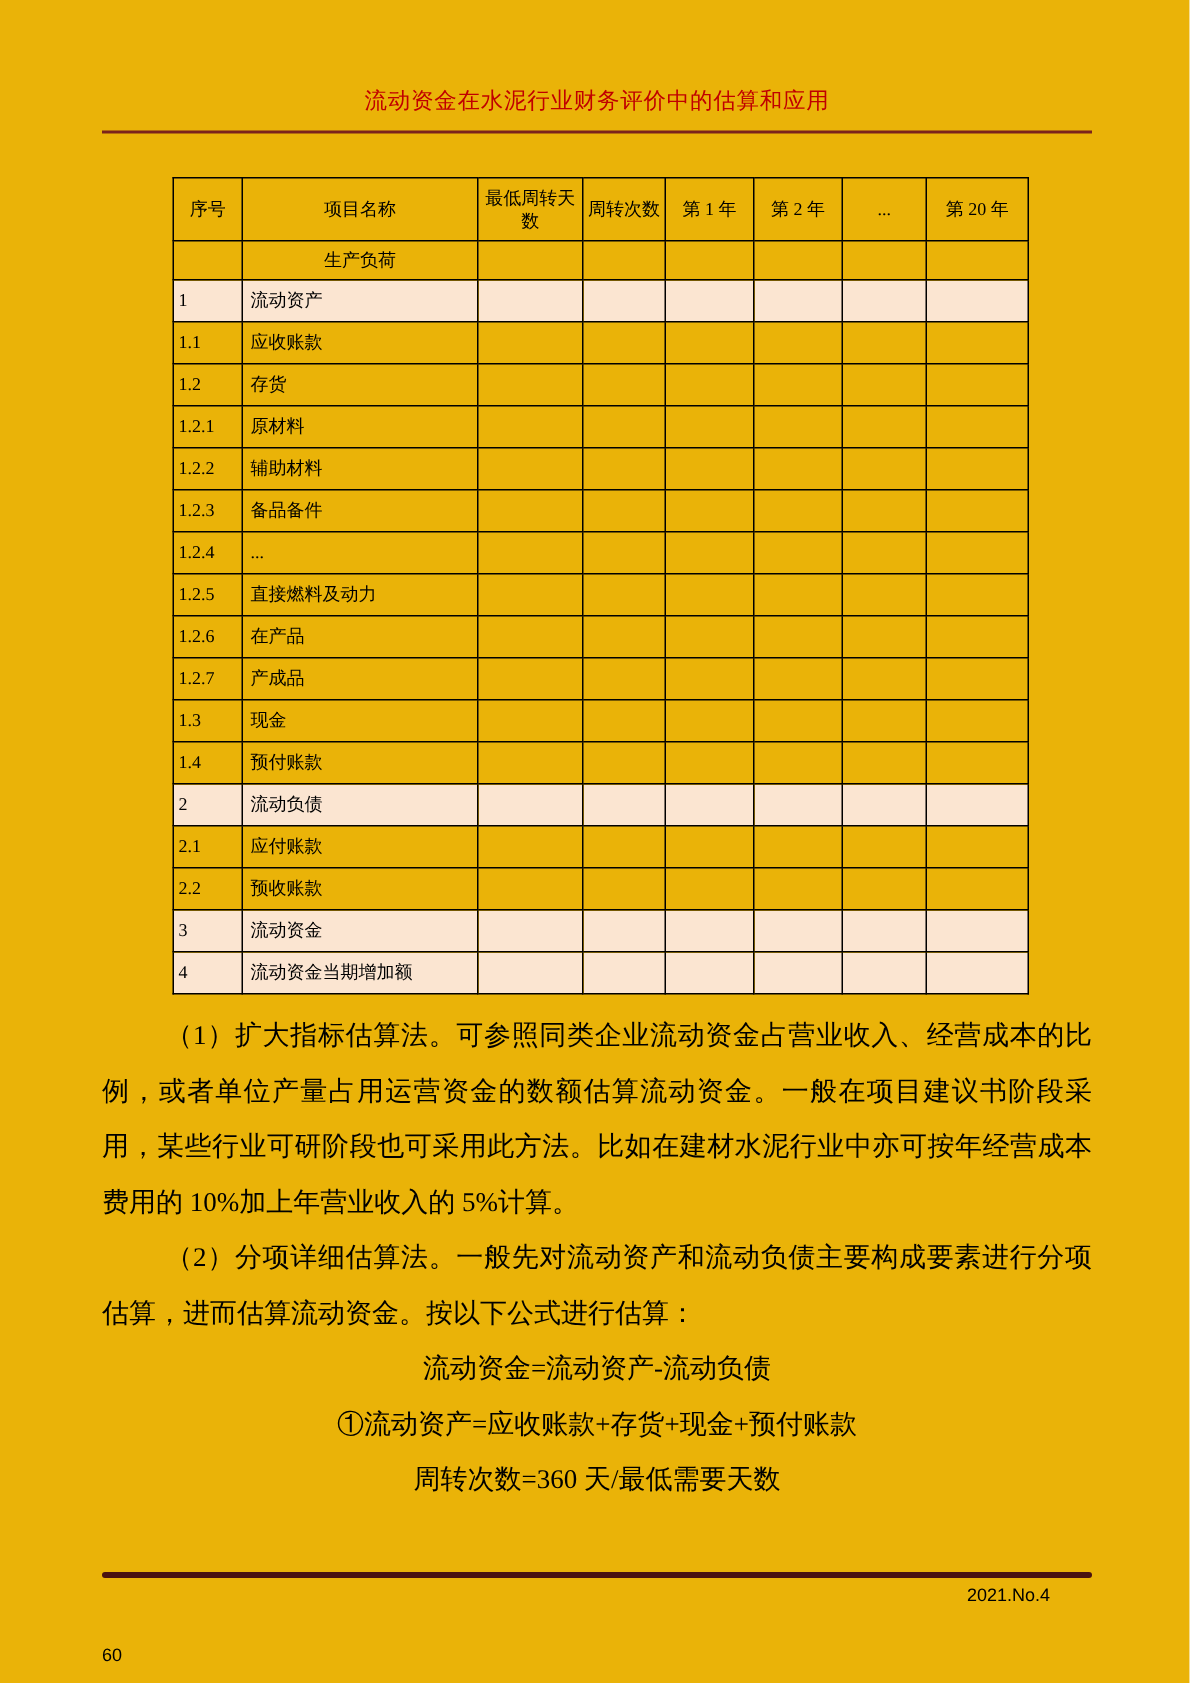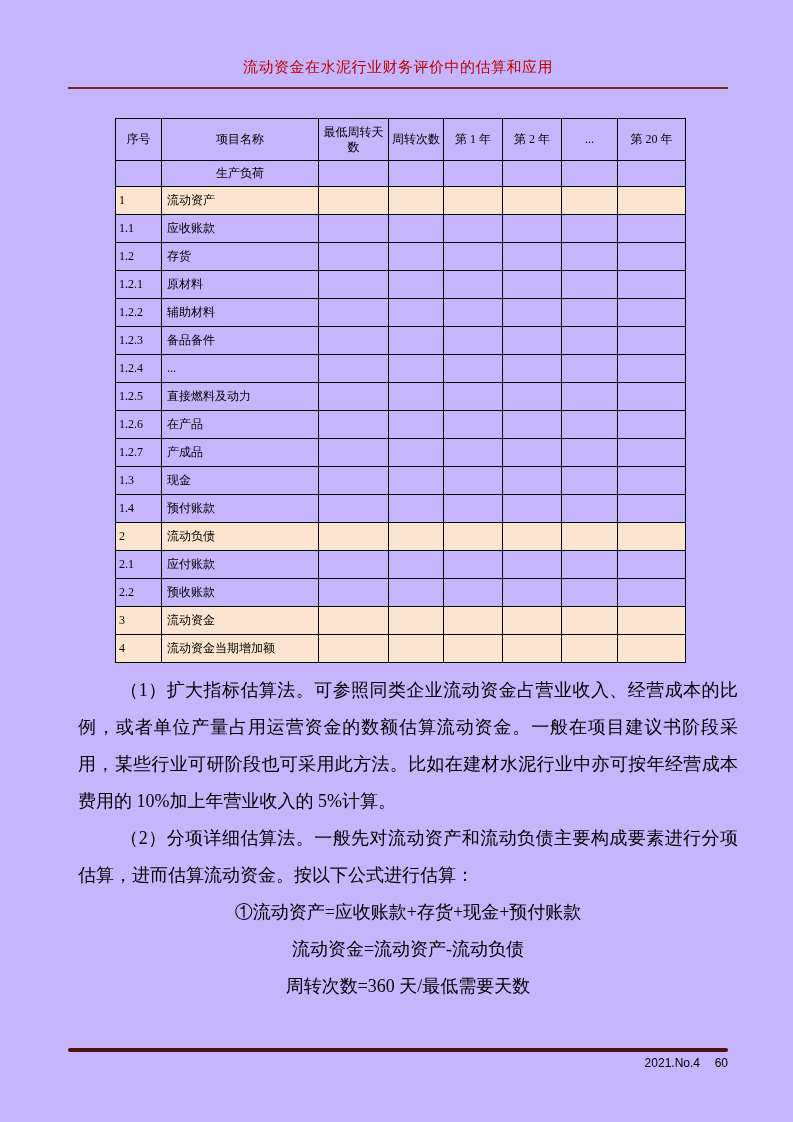--- a/index.html
+++ b/index.html
@@ -9,21 +9,21 @@
     --row-highlight: #FBE5D1;
     --border: #000000;
   }
   * { box-sizing: border-box; }
   html, body { margin: 0; padding: 0; background: #ffffff; }
   .page {
     position: relative;
     width: 793px;
     height: 1122px;
     margin: 0 auto;
-    background: #c4b5fd;
+    background: #eab308;
     font-family: "Liberation Serif", "DejaVu Serif", serif;
     color: #000000;
     overflow: hidden;
   }
   
   .header-title {
     position: absolute;
     top: 58px; left: 68px; width: 660px;
     text-align: center;
     font-size: 15px;
@@ -61,21 +61,21 @@
   }
   table.est td { height: 28px; vertical-align: middle; }
   table.est td.no { text-align: left; padding-left: 3px; }
   table.est td.name { text-align: left; padding-left: 5px; }
   table.est td.center { text-align: center; }
   table.est tr.hl td { background: var(--row-highlight); }
   table.est tr.sub td { height: 26px; text-align: center; }
   
   .body-text {
     position: absolute;
-    top: 672px; left: 78px; width: 660px;
+    top: 672px; left: 68px; width: 660px;
     font-size: 18px;
     line-height: 37px;
   }
   .body-text p { margin: 0; }
   .para { text-align: justify; text-indent: 2.35em; }
   .formula.center { text-align: center; }
   .formula.left { text-align: left; }
   
   .footer-rule {
     position: absolute;
@@ -84,21 +84,22 @@
     border-radius: 2px;
   }
   .footer-row {
     position: absolute;
     top: 1056px; left: 68px; width: 660px; height: 18px;
     font-family: "Liberation Sans", "DejaVu Sans", sans-serif;
     font-size: 12px;
   }
   .page-number {
     position: absolute; left: 0; right: 0;
-    text-align: right;
+    text-align: left;
+    margin-top: 40px;
   }
   .issue {
     position: absolute; right: 28px; top: 0; margin-left: 19px;
   }
 </style>
 </head>
 <body>
 
 <div class="page">
 
@@ -308,22 +309,22 @@
           <td></td>
           <td></td>
           <td></td>
         </tr>
       </tbody>
   </table>
 
   <div class="body-text">
     <p class="para">（1）扩大指标估算法。可参照同类企业流动资金占营业收入、经营成本的比例，或者单位产量占用运营资金的数额估算流动资金。一般在项目建议书阶段采用，某些行业可研阶段也可采用此方法。比如在建材水泥行业中亦可按年经营成本费用的 10%加上年营业收入的 5%计算。</p>
     <p class="para">（2）分项详细估算法。一般先对流动资产和流动负债主要构成要素进行分项估算，进而估算流动资金。按以下公式进行估算：</p>
+    <p class="formula center">流动资金=流动资产-流动负债</p>
     <p class="formula center">①流动资产=应收账款+存货+现金+预付账款</p>
-    <p class="formula center">流动资金=流动资产-流动负债</p>
     <p class="formula center">周转次数=360 天/最低需要天数</p>
   </div>
 
   <div class="footer-rule"></div>
   <div class="footer-row">
     <span class="page-number">60</span>
     <span class="issue">2021.No.4</span>
   </div>
 
 </div>

